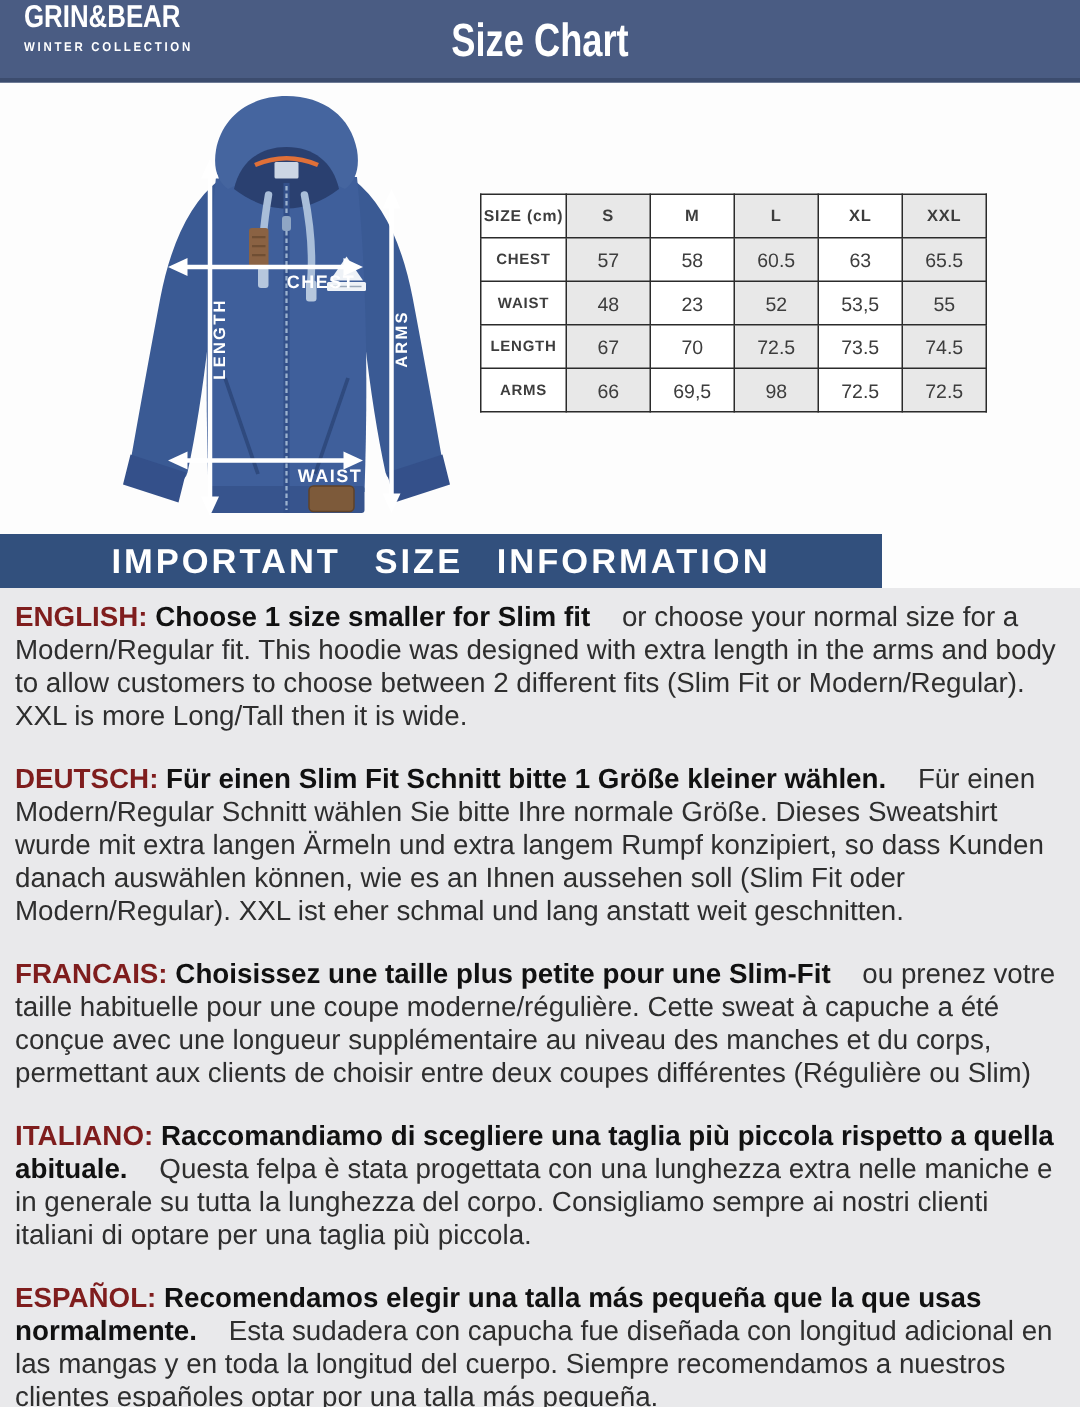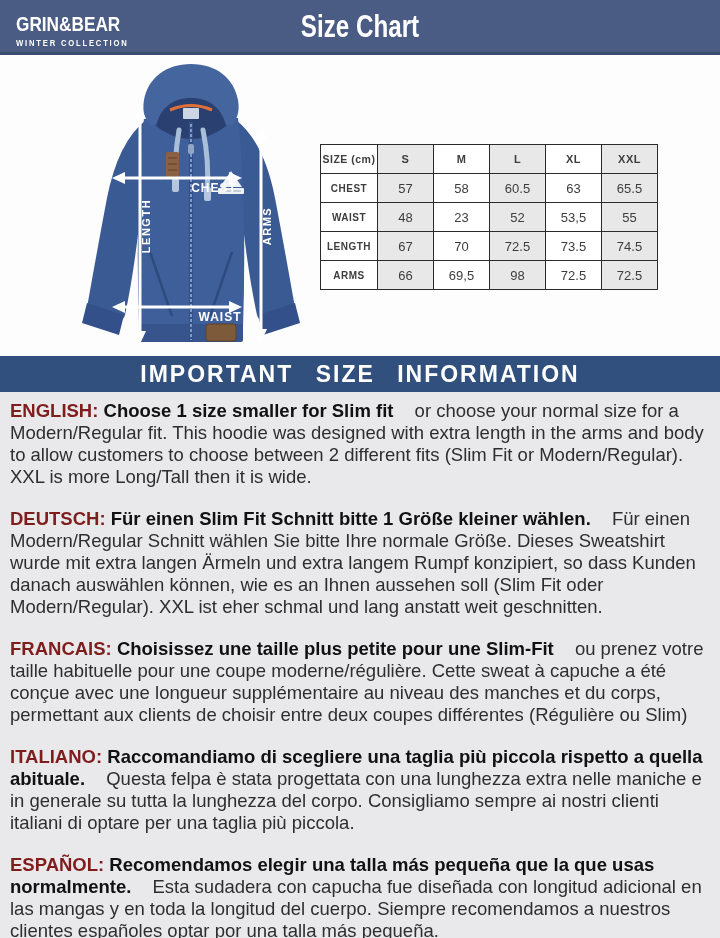--- a/index.html
+++ b/index.html
@@ -6,53 +6,53 @@
   html,body { background:#fff; }
   .page {
     position:relative; width:720px; height:938px; overflow:hidden;
     font-family:"Liberation Sans", sans-serif; background:#fdfdfd;
   }
   
   .topbar {
     position:absolute; left:0; top:0; width:720px; height:55px;
     background:#4a5c83; border-bottom:3px solid #3c4c6e;
   }
-  .logo { position:absolute; left:16px; top:12px; color:#fff; }
+  .logo { position:absolute; left:16px; top:0; color:#fff; }
   .brand {
     font-size:21px; font-weight:bold; letter-spacing:0px;
     transform:scaleX(0.82); transform-origin:left top; white-space:nowrap;
   }
   .collection {
     font-size:8.5px; font-weight:bold; letter-spacing:2px; margin-top:2px;
     transform:scaleX(0.9); transform-origin:left top; white-space:nowrap;
   }
   .title {
     position:absolute; left:50%; top:9px; color:#fff;
     font-size:31px; font-weight:bold; white-space:nowrap;
     transform:translateX(-50%) scaleX(0.78);
   }
   
   .chart-area { position:absolute; left:0; top:58px; width:720px; height:298px; background:#fdfdfd; }
   .hoodie-svg { position:absolute; left:60px; top:0px; }
   
   .size-table {
-    position:absolute; left:320px; top:86px;
+    position:absolute; left:320px; top:71px;
     border-collapse:collapse; color:#3d3d3d;
   }
   .size-table td {
     border:1px solid #2b2b2b; text-align:center; vertical-align:middle;
     height:29px; width:56px; background:#fff; font-size:13px;
   }
   .size-table td.corner { width:57px; font-size:10.5px; font-weight:bold; letter-spacing:0.5px; }
   .size-table td.colhead { font-size:11px; font-weight:bold; letter-spacing:0.5px; }
   .size-table td.rowlabel { width:57px; font-size:10px; font-weight:bold; letter-spacing:0.5px; }
   .size-table td.shaded { background:#e8e8e8; }
   
   .banner {
-    position:absolute; left:0; top:356px; width:720px; height:36px;
+    position:absolute; left:0; top:356px; width:588px; height:36px;
     background:#32507d; color:#fff; text-align:center;
     font-size:23px; font-weight:bold; letter-spacing:2px; word-spacing:14px;
     line-height:36px;
   }
   
   .info {
     position:absolute; left:0; top:392px; width:720px; height:546px;
     background:#e9e9eb; padding:8px 9px 0 10px;
   }
   .section { font-size:18.5px; line-height:22px; color:#2a2a2a; margin-bottom:20px; }

